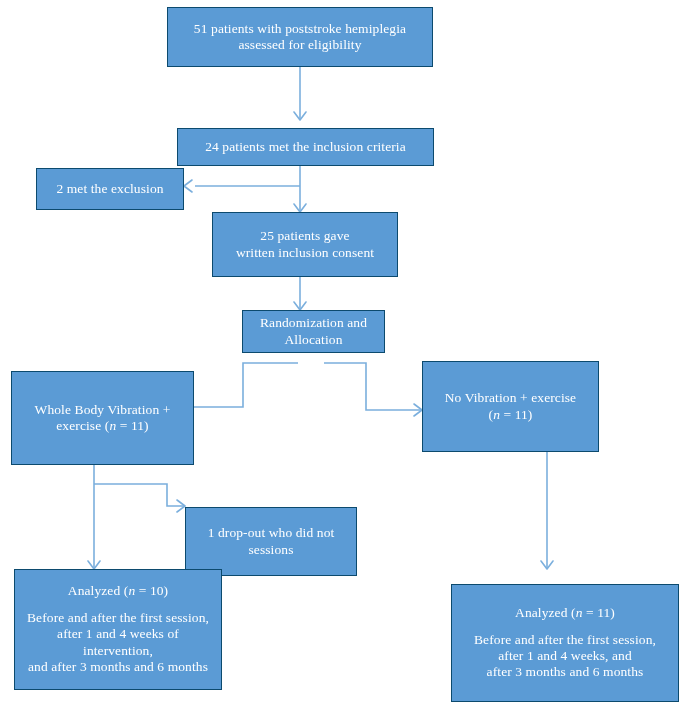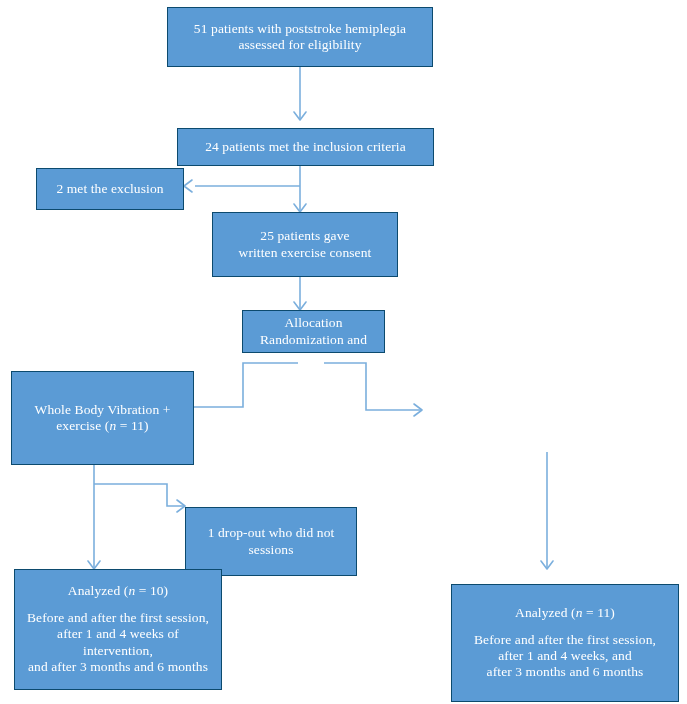--- a/index.html
+++ b/index.html
@@ -124,33 +124,37 @@
   <div class="node" style="left:177px; top:120px; width:257px; height:38px;margin-top:8px;">
     <span class="line">24 patients met the inclusion criteria</span>
   </div>
 
   <div class="node" style="left:36px; top:168px; width:148px; height:42px;">
     <span class="line">2 met the exclusion</span>
   </div>
 
   <div class="node" style="left:212px; top:212px; width:186px; height:65px;">
     <span class="line">25 patients gave</span>
-    <span class="line">written exercise consent</span>
+    <span class="line">written inclusion consent</span>
   </div>
 
   <div class="node" style="left:242px; top:310px; width:143px; height:43px;">
+    <span class="line">Randomization and</span>
     <span class="line">Allocation</span>
-    <span class="line">Randomization and</span>
   </div>
 
   <div class="node" style="left:11px; top:371px; width:183px; height:94px;">
     <span class="line">Whole Body Vibration +</span>
     <span class="line"><span>exercise (</span><span class="ital">n</span><span> = 11)</span></span>
   </div>
 
+  <div class="node" style="left:422px; top:361px; width:177px; height:91px;">
+    <span class="line">No Vibration + exercise</span>
+    <span class="line"><span>(</span><span class="ital">n</span><span> = 11)</span></span>
+  </div>
 
   <div class="node" style="left:185px; top:475px; width:172px; height:69px;margin-top:32px;">
     <span class="line">1 drop-out who did not</span>
     <span class="line">sessions</span>
   </div>
 
   <div class="node two-para" style="left:14px; top:569px; width:208px; height:121px;">
     <span class="para"><span>Analyzed (</span><span class="ital">n</span><span> = 10)</span></span>
     <span class="para">
       <span class="line">Before and after the first session,</span>

